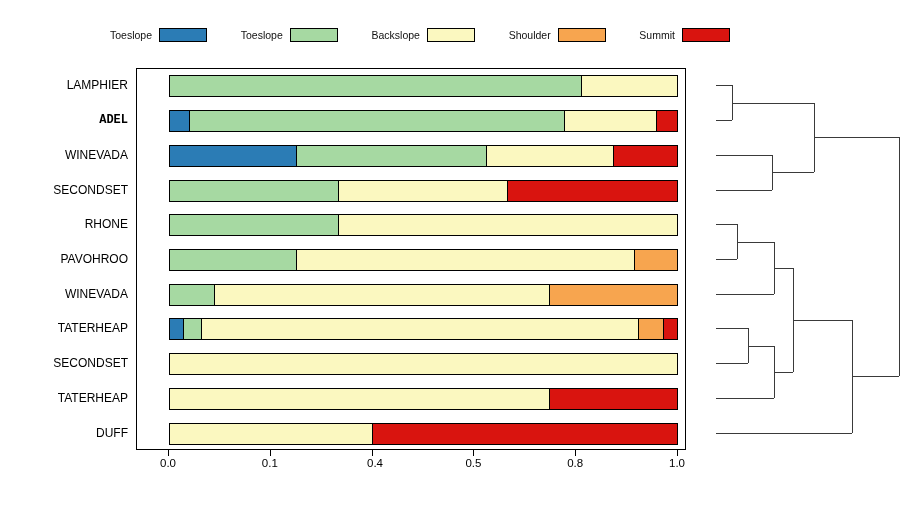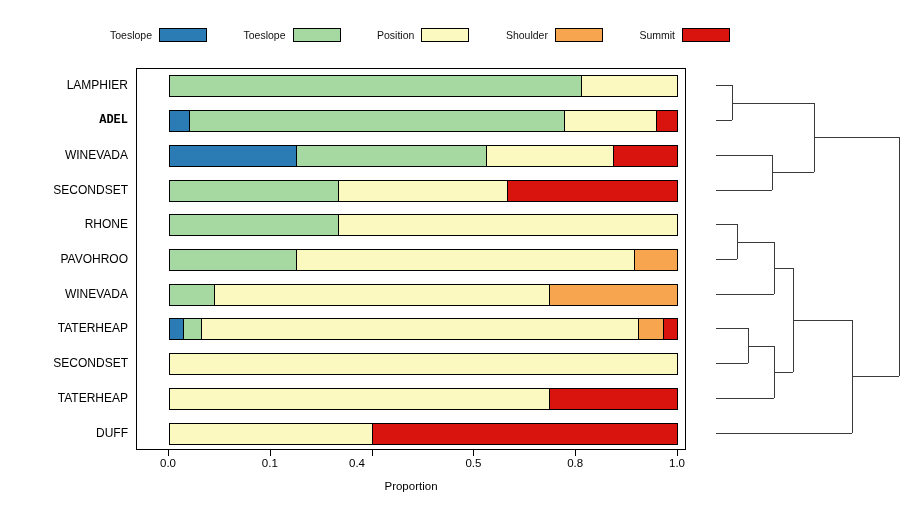--- a/index.html
+++ b/index.html
@@ -55,21 +55,21 @@
   <div class="legend" id="legend">
       <div class="legend-item">
         <span class="legend-label">Toeslope</span>
         <span class="swatch" style="background: rgb(43, 124, 181);"></span>
       </div>
       <div class="legend-item">
         <span class="legend-label">Toeslope</span>
         <span class="swatch" style="background: rgb(166, 217, 162);"></span>
       </div>
       <div class="legend-item">
-        <span class="legend-label">Position</span>
+        <span class="legend-label">Backslope</span>
         <span class="swatch" style="background: rgb(251, 248, 192);"></span>
       </div>
       <div class="legend-item">
         <span class="legend-label">Shoulder</span>
         <span class="swatch" style="background: rgb(247, 165, 79);"></span>
       </div>
       <div class="legend-item">
         <span class="legend-label">Summit</span>
         <span class="swatch" style="background: rgb(217, 20, 15);"></span>
       </div>
@@ -171,27 +171,26 @@
           <div class="seg" style="width: 25%; background: rgb(217, 20, 15);"></div>
         </div>
         <div class="bar" style="left: 32px; width: 509px; top: 364.636px;">
           <div class="seg" style="width: 40%; background: rgb(251, 248, 192);"></div>
           <div class="seg" style="width: 60%; background: rgb(217, 20, 15);"></div>
         </div>
       </div>
   </div>
 
   <div class="axis-area" id="axis">
-    <div class="xlab">Proportion</div>
   <div class="tick" style="left: 32px;"></div>
       <div class="ticklabel" style="left: 32px;">0.0</div>
       <div class="tick" style="left: 133.8px;"></div>
       <div class="ticklabel" style="left: 133.8px;">0.1</div>
       <div class="tick" style="left: 235.6px;"></div>
-      <div class="ticklabel" style="left: 221px;">0.4</div>
+      <div class="ticklabel" style="left: 239px;">0.4</div>
       <div class="tick" style="left: 337.4px;"></div>
       <div class="ticklabel" style="left: 337.4px;">0.5</div>
       <div class="tick" style="left: 439.2px;"></div>
       <div class="ticklabel" style="left: 439.2px;">0.8</div>
       <div class="tick" style="left: 541px;"></div>
       <div class="ticklabel" style="left: 541px;">1.0</div>
     </div>
 
   <div class="dendro" id="dendro">
       <div class="hline" style="left: 22px; width: 16px; top: 17.3636px;"></div>

